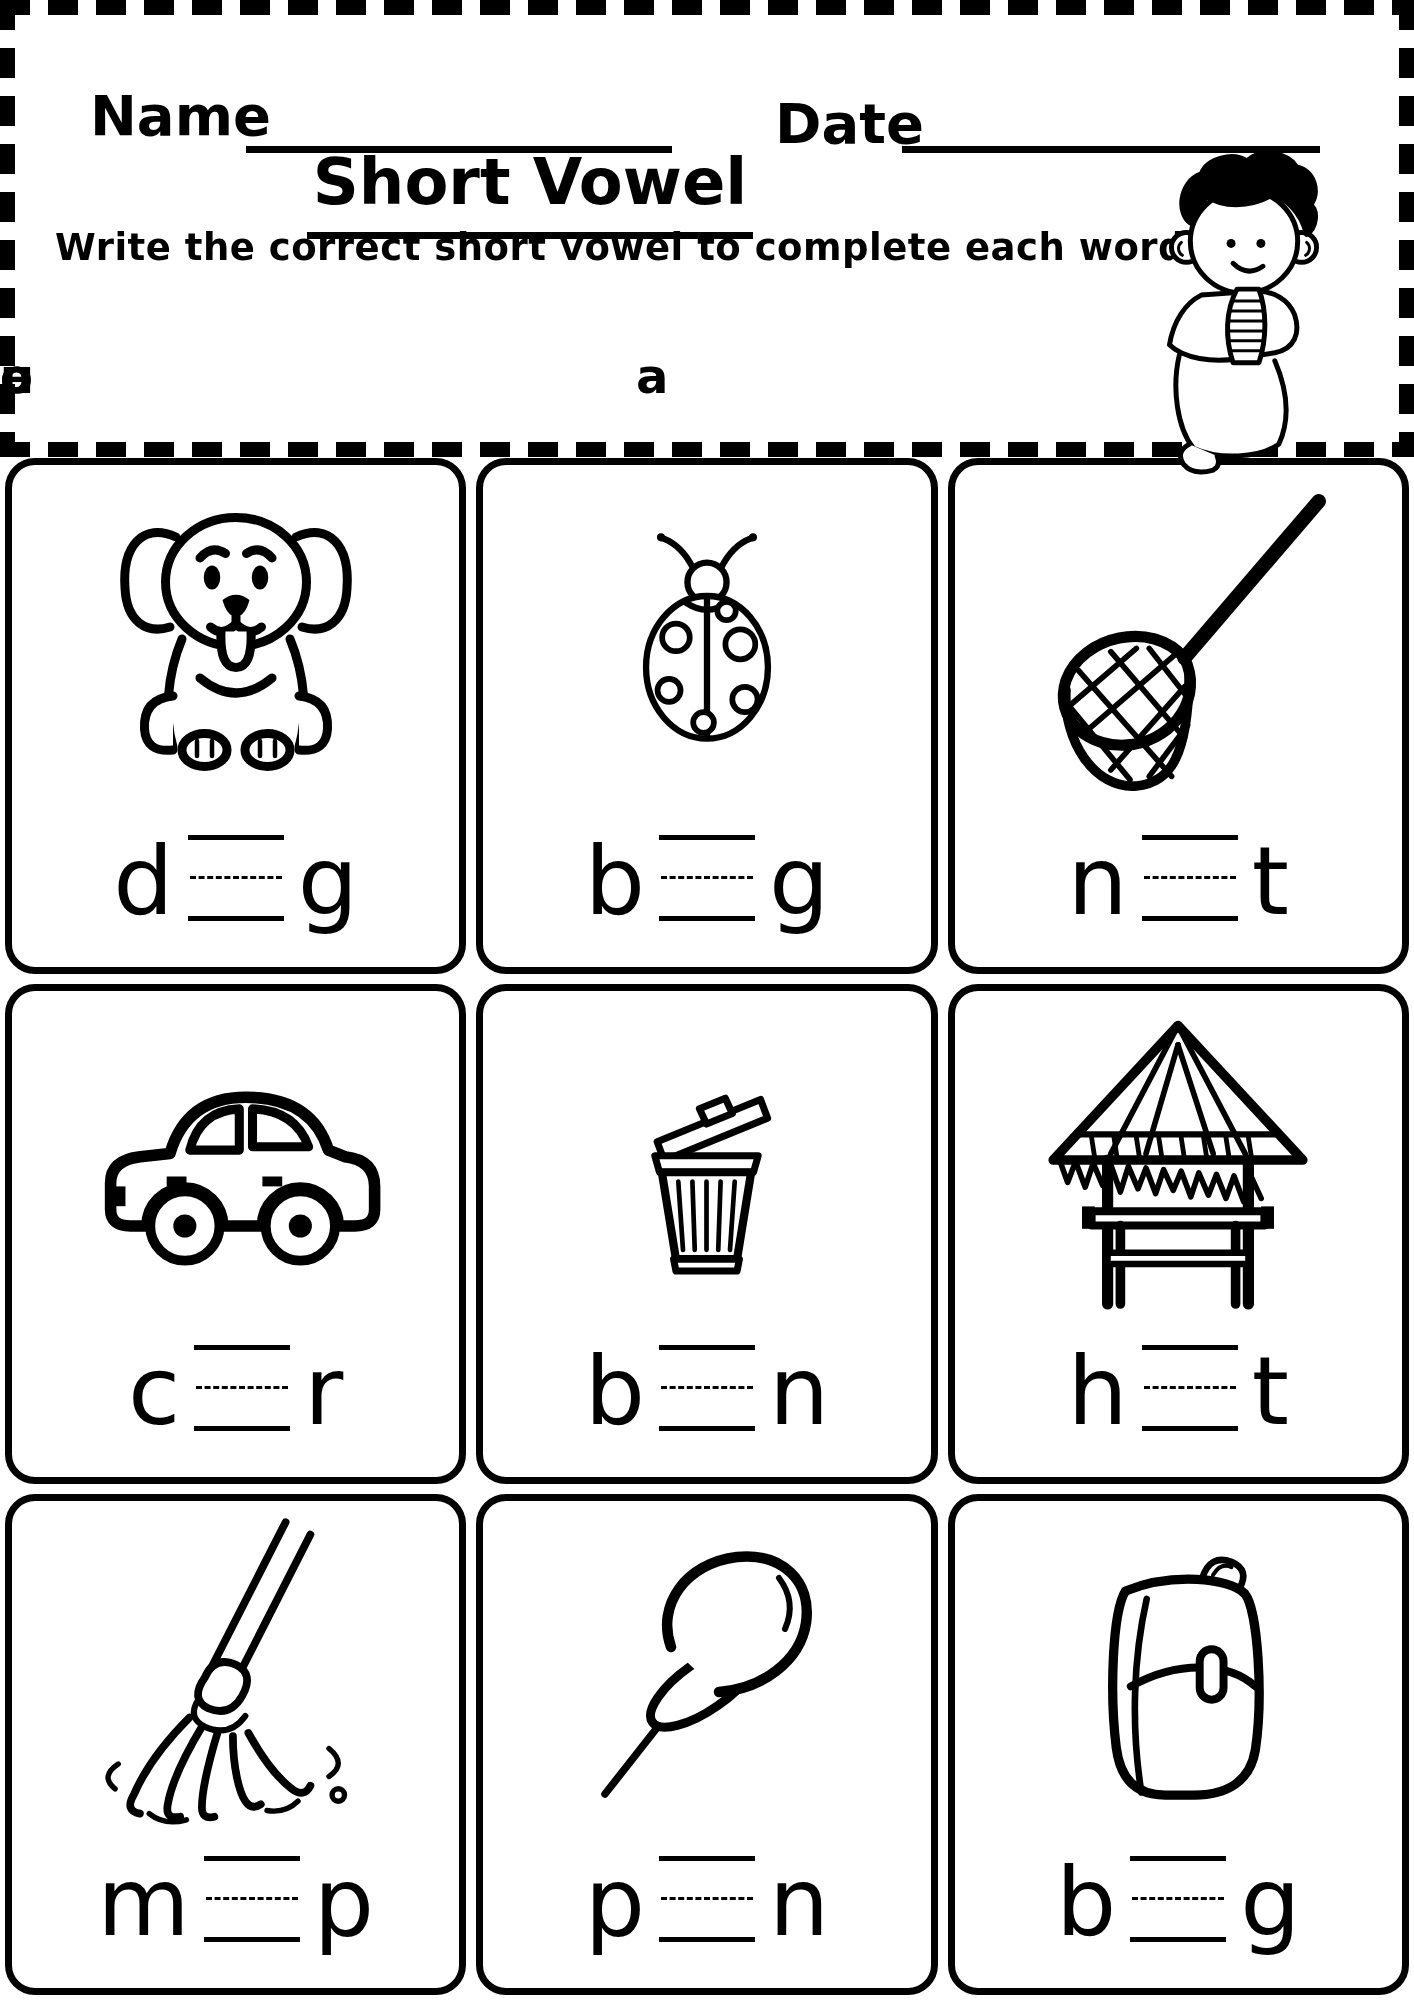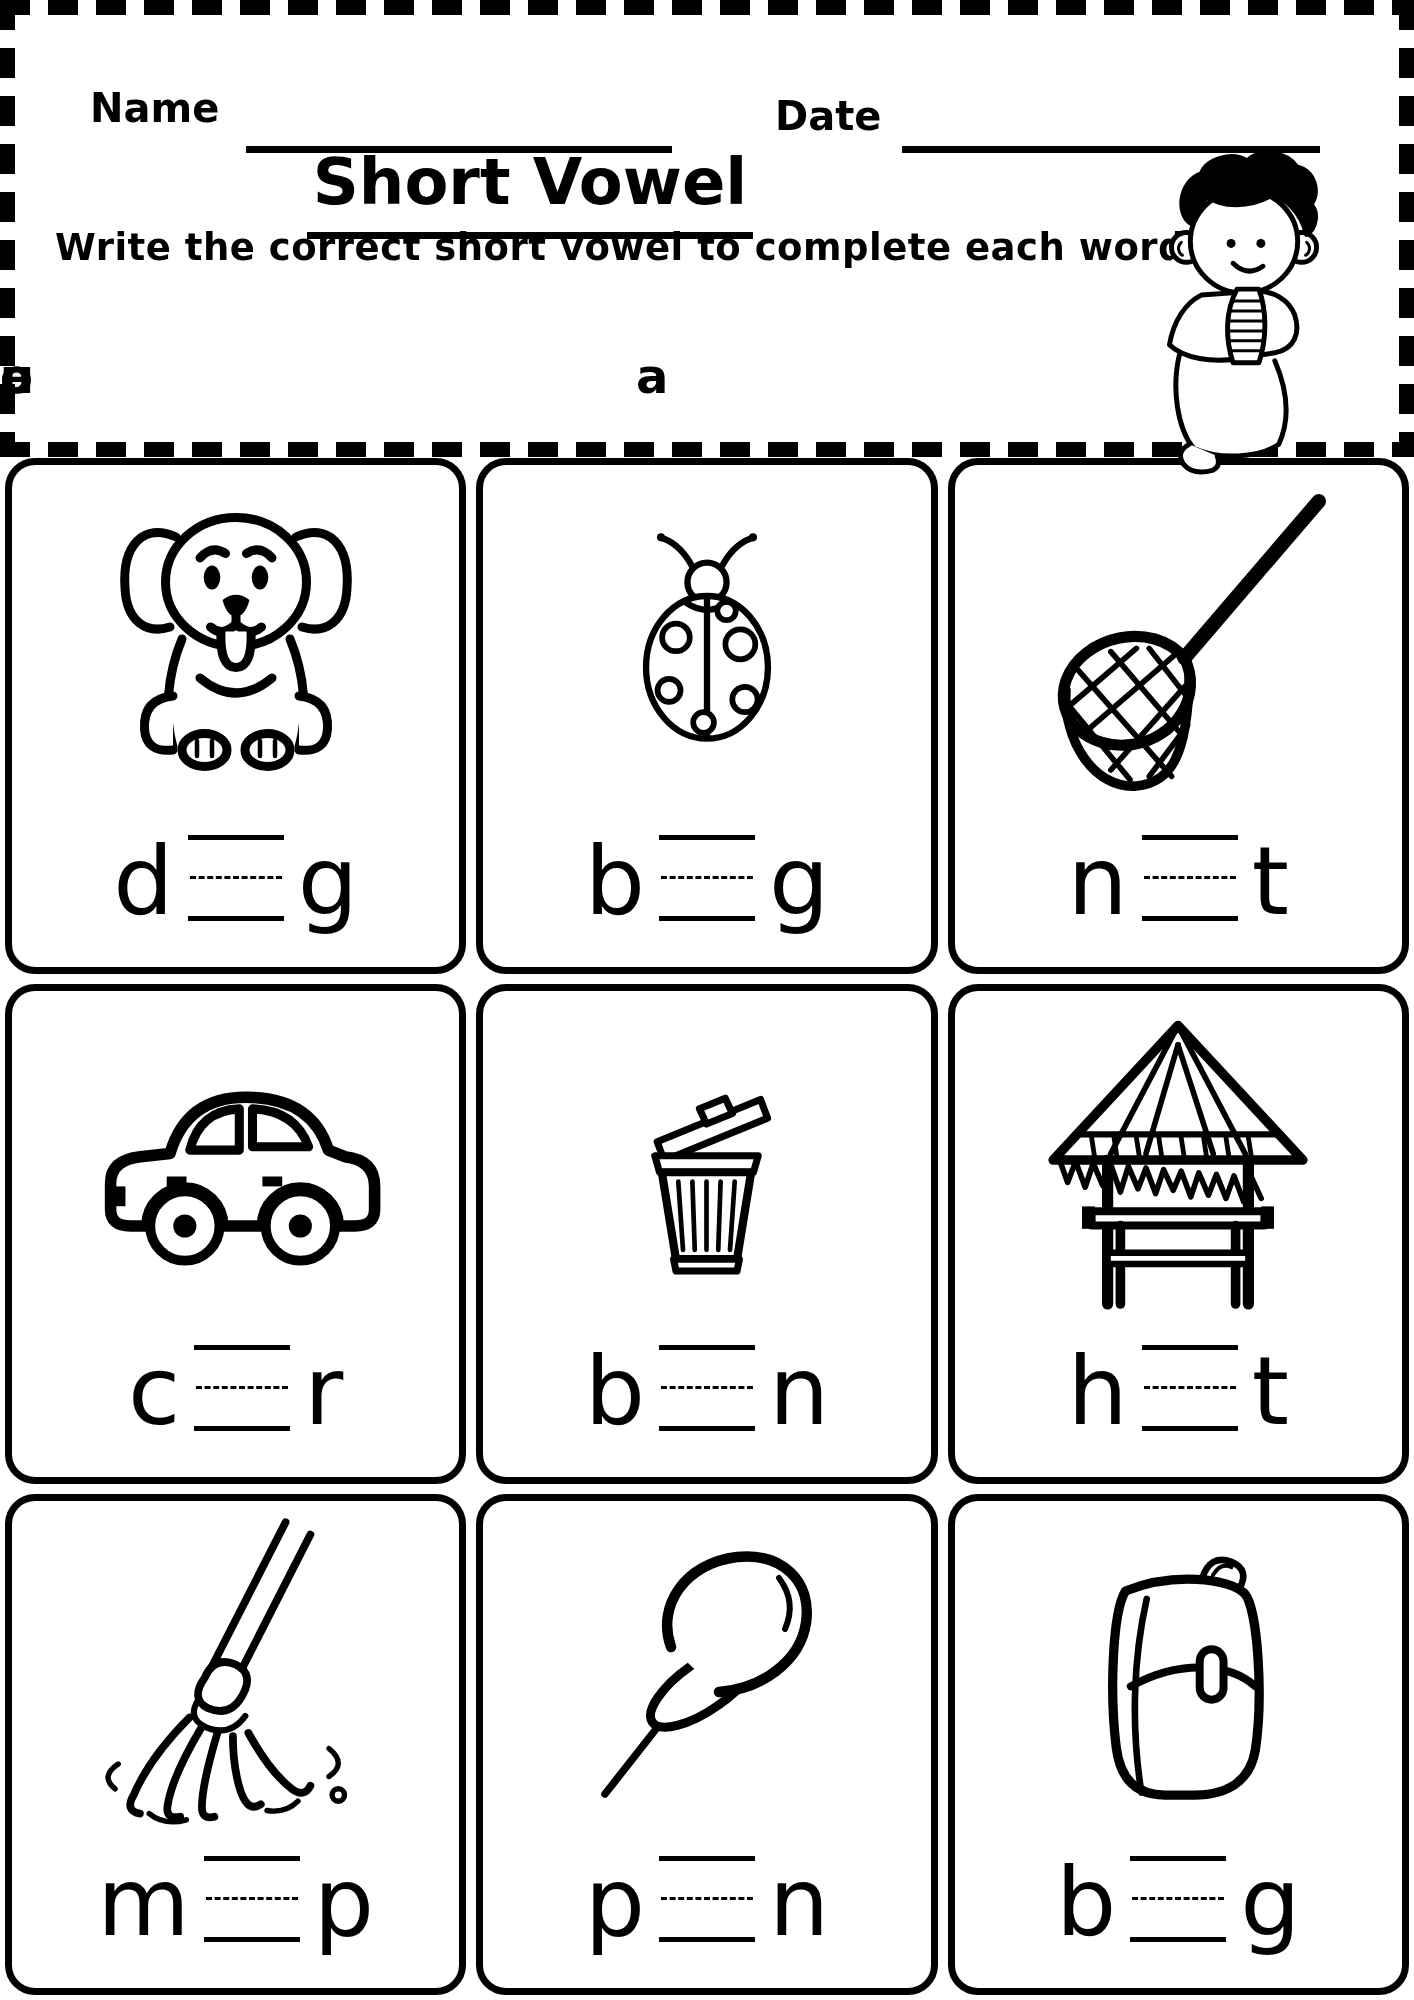--- a/index.html
+++ b/index.html
@@ -8,21 +8,21 @@
   
   .dash-top,.dash-sep{position:absolute;left:0;width:100%;height:15px;
         background:repeating-linear-gradient(90deg,#000 0 30px,#fff 30px 48px);}
   .dash-top{top:0;}
   .dash-sep{top:442px;}
   .dash-left,.dash-right{position:absolute;top:0;width:15px;height:457px;
         background:repeating-linear-gradient(180deg,#000 0 30px,#fff 30px 48px);}
   .dash-left{left:0;}
   .dash-right{right:0;}
   
-  .hlabel{position:absolute;font-size:40px;font-weight:bold;line-height:1;}
+  .hlabel{position:absolute;font-size:56px;font-weight:bold;line-height:1;}
   #nameLabel{left:90px;top:88px;}
   #dateLabel{left:775px;top:96px;}
   .wline{position:absolute;height:0;border-bottom:7px solid #000;}
   #nameLine{left:246px;top:146px;width:426px;}
   #dateLine{left:902px;top:146px;width:418px;}
   .title-wrap{position:absolute;left:0;top:150px;width:1060px;text-align:center;}
   .title-text{display:inline-block;font-size:64px;font-weight:bold;line-height:1;
         border-bottom:7px solid #000;padding:0 6px 18px 6px;}
   .instruction{position:absolute;left:55px;top:226px;font-size:37px;font-weight:bold;
         letter-spacing:.5px;white-space:nowrap;}

